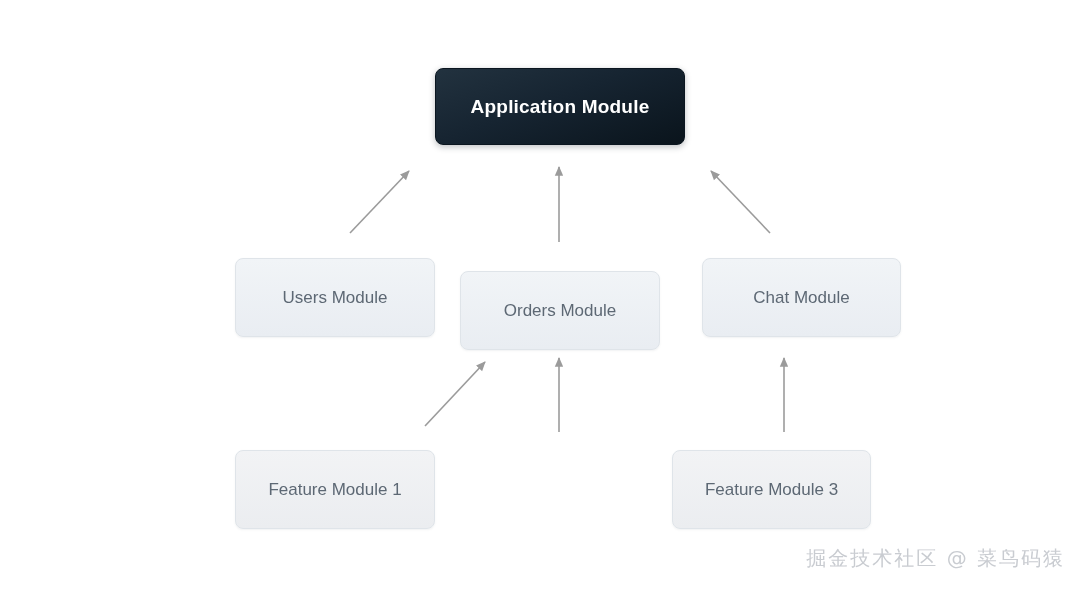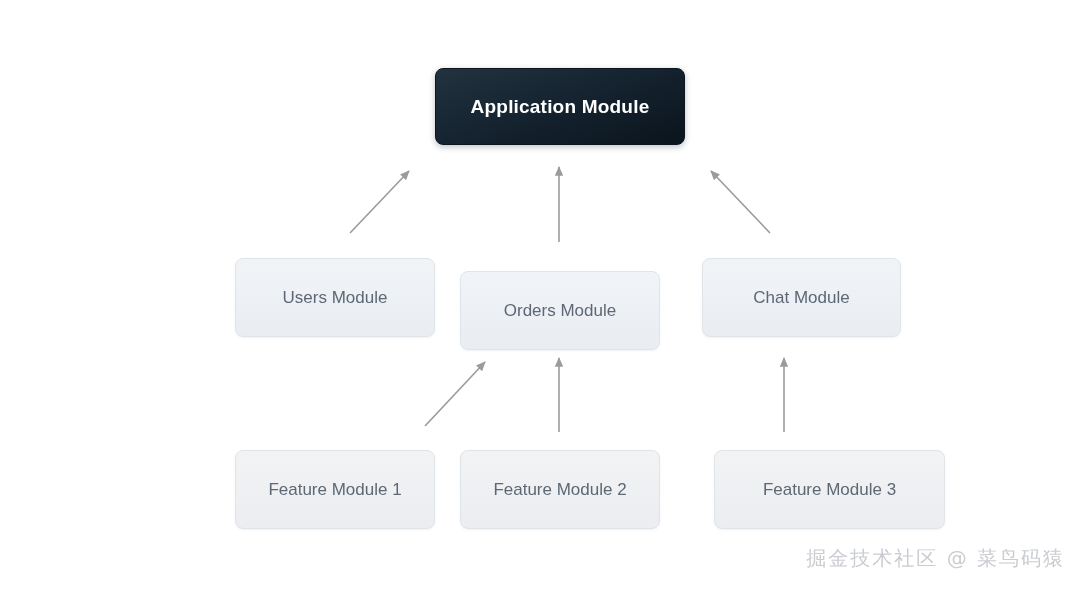--- a/index.html
+++ b/index.html
@@ -104,23 +104,20 @@
   </div>
 
   <div class="node node-mid" style="left: 702px; top: 258px; width: 199px; height: 79px; color: rgb(93, 104, 116);">
     <span>Chat Module</span>
   </div>
 
   <div class="node node-leaf" style="left: 235px; top: 450px; width: 200px; height: 79px; color: rgb(93, 104, 116);">
     <span>Feature Module 1</span>
   </div>
 
-  <div class="node node-leaf" style="left: 460px; top: 450px; width: 200px; height: 79px; color: rgb(93, 104, 116);">
-    <span>Feature Module 2</span>
-  </div>
 
-  <div class="node node-leaf" style="left: 714px; top: 450px; width: 231px; height: 79px; color: rgb(93, 104, 116);">
+  <div class="node node-leaf" style="left: 672px; top: 450px; width: 199px; height: 79px; color: rgb(93, 104, 116);">
     <span>Feature Module 3</span>
   </div>
 
   <div class="watermark" style="color: rgb(201, 204, 209);">掘金技术社区 @ 菜鸟码猿</div>
 
 </div>
 
 </body></html>

